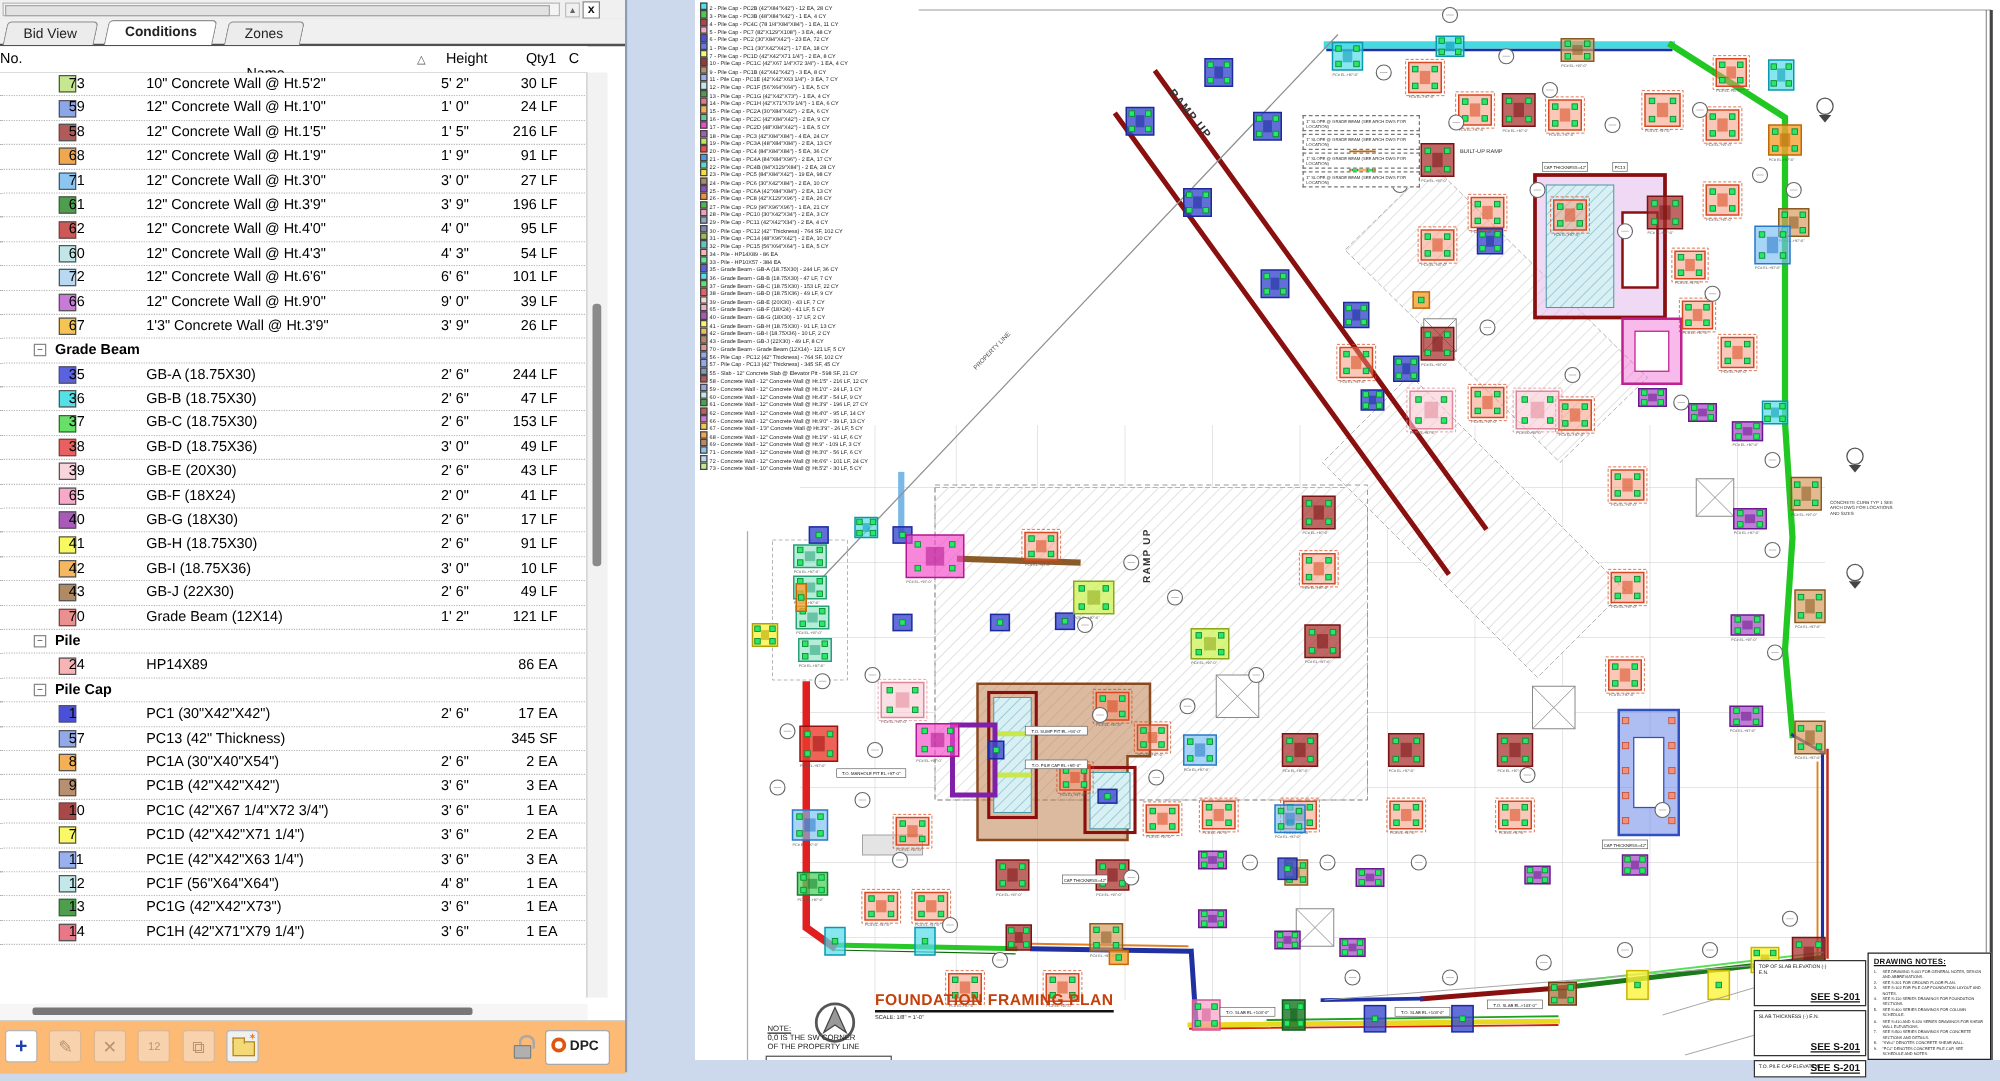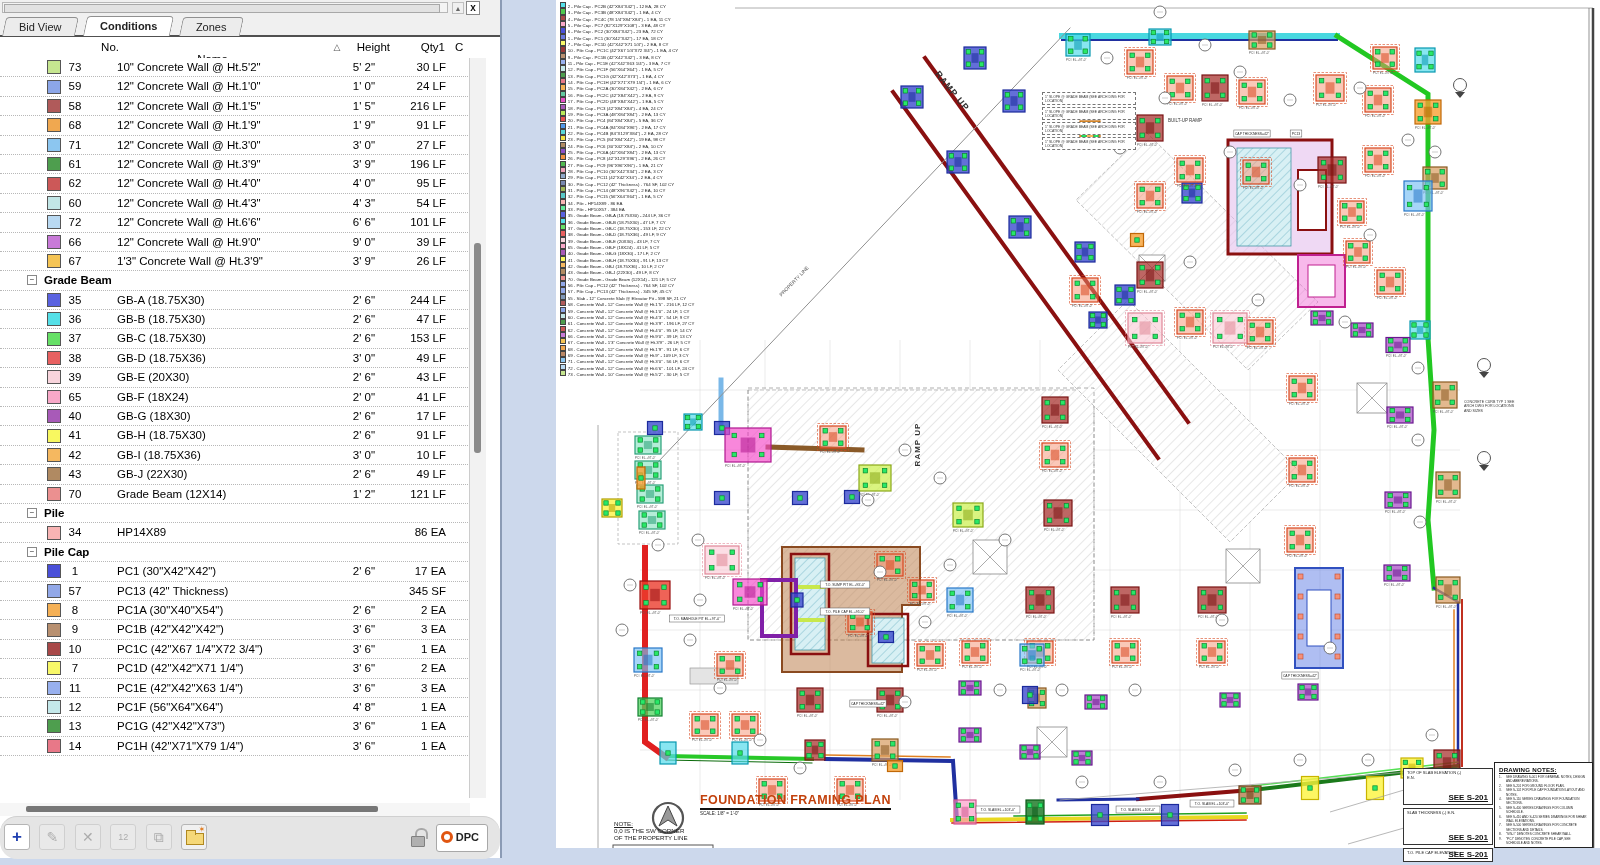--- a/index.html
+++ b/index.html
@@ -12,43 +12,43 @@
   .upbtn{position:absolute;left:452px;top:2px;width:12px;height:12px;font-size:7px;line-height:12px;text-align:center;color:#666;background:#f0f0f0;border:1px solid #c0c0c0;box-sizing:border-box;}
   .closebtn{position:absolute;left:466px;top:1px;width:14px;height:14px;background:#fff;border:1px solid #888;box-sizing:border-box;font-size:10px;font-weight:bold;line-height:12px;text-align:center;color:#111;}
   
   .tabs{position:absolute;left:0;top:15px;width:100%;height:20px;background:#f0f0f0;border-bottom:2px solid #505050;}
   .tab{position:relative;display:inline-block;height:18px;line-height:18px;margin-left:4px;padding:0 14px;font-size:11px;color:#222;background:#ececec;border:1px solid #909090;border-bottom:none;border-radius:4px 4px 0 0;transform:skewX(-12deg);top:2px;}
   .tab span{display:inline-block;transform:skewX(12deg);}
   .tab.active{background:#fff;font-weight:bold;top:1px;height:19px;z-index:2;}
   
   .thead{position:absolute;left:0;top:37px;width:470px;height:21px;background:#fff;border-bottom:1px solid #a0a0a0;font-size:11.5px;color:#000;}
   .thead .c{position:absolute;top:0;height:21px;line-height:21px;}
-  .th-no{left:0;width:95px;text-align:right;margin-left:24px;}
+  .th-no{left:0;width:95px;text-align:left;}
   .th-name{left:100px;width:225px;text-align:center;margin-top:12px;}
   .th-sort{left:330px;width:14px;color:#555;font-size:9px;text-align:center;}
   .th-h{left:345px;width:45px;text-align:right;}
   .th-q{left:395px;width:50px;text-align:right;}
   .th-x{left:455px;width:15px;overflow:hidden;text-align:left;}
   .tbody{position:absolute;left:0;top:58px;width:470px;height:740px;overflow:hidden;}
   .crow,.grow{position:relative;height:19.4px;box-sizing:border-box;border-bottom:1px dotted #b8b8b8;font-size:11.5px;color:#000;background:#fff;}
   .crow .sw{position:absolute;left:47px;top:2.2px;width:14px;height:14px;border:1px solid #555;box-sizing:border-box;}
-  .crow .no{position:absolute;left:55px;width:40px;text-align:center;line-height:18.6px;}
+  .crow .no{position:absolute;left:55px;width:40px;text-align:left;line-height:18.6px;}
   .crow .nm{position:absolute;left:117px;width:230px;line-height:18.6px;white-space:nowrap;overflow:hidden;}
   .crow .ht{position:absolute;left:300px;width:75px;text-align:right;line-height:18.6px;}
   .crow .qt{position:absolute;left:380px;width:66px;text-align:right;line-height:18.6px;}
   .grow{font-weight:bold;}
   .gbox{position:absolute;left:27px;top:4px;width:10px;height:10px;border:1px solid #888;box-sizing:border-box;font-size:8px;line-height:8px;text-align:center;color:#333;font-weight:normal;background:#fff;}
   .glabel{position:absolute;left:44px;line-height:18.6px;}
   
   .vscroll{position:absolute;right:14px;top:58px;width:16px;height:740px;background:#f2f2f2;border-left:1px solid #ccc;}
   .vscroll .vthumb{position:absolute;left:4px;top:185px;width:7px;height:210px;background:#8a8a8a;border-radius:3px;}
   
   .hscroll-bot{position:absolute;left:0;top:803px;width:470px;height:13px;background:#f6f6f6;}
   .hscroll-bot .thumb{position:absolute;left:26px;top:3px;width:352px;height:6px;background:#777;border-radius:2px;}
-  .toolbar{position:absolute;left:0;top:816px;width:100%;height:42px;background:#e5e5e5;border-top:1px solid #d0d0d0;border-radius:17px;}
+  .toolbar{position:absolute;left:0;top:816px;width:100%;height:42px;background:#fdba74;border-top:1px solid #d0d0d0;}
   .tbtn{position:relative;display:inline-block;width:26px;height:26px;margin:7px 1px 0 4px;background:#f0f0f0;border:1px solid #b5b5b5;border-radius:3px;box-sizing:border-box;text-align:center;line-height:24px;font-size:14px;color:#666;vertical-align:top;}
   .tbtn.dis{opacity:.45;}
   .tbtn.plus{color:#1f3fb0;font-weight:bold;font-size:17px;background:#fff;}
   .folder{position:absolute;left:4px;top:8px;width:16px;height:10px;background:#f5d878;border:1px solid #b08820;}
   .folder::before{content:"";position:absolute;left:-1px;top:-4px;width:8px;height:4px;background:#f5d878;border:1px solid #b08820;border-bottom:none;}
   .fstar{position:absolute;right:1px;top:1px;font-size:8px;color:#e07818;line-height:8px;}
   .tright{position:absolute;right:12px;top:7px;}
   .lockbtn{display:inline-block;width:26px;height:26px;border:none;background:transparent;position:relative;vertical-align:top;}
   .lockbody{position:absolute;left:6px;top:12px;width:12px;height:9px;background:#b0b0b0;border:1px solid #808080;border-radius:1px;}
   .lockhook{position:absolute;left:10px;top:4px;width:9px;height:9px;border:2.5px solid #a8a8a8;border-bottom:none;border-radius:6px 6px 0 0;}
@@ -266,21 +266,21 @@
         <span class="nm">Grade Beam (12X14)</span>
         <span class="ht">1' 2"</span>
         <span class="qt">121 LF</span>
       </div>
       <div class="grow">
         <span class="gbox">−</span>
         <span class="glabel">Pile</span>
       </div>
       <div class="crow">
         <span class="sw" style="background: rgb(248, 180, 180);"></span>
-        <span class="no">34</span>
+        <span class="no">24</span>
         <span class="nm">HP14X89</span>
         <span class="ht"></span>
         <span class="qt">86 EA</span>
       </div>
       <div class="grow">
         <span class="gbox">−</span>
         <span class="glabel">Pile Cap</span>
       </div>
       <div class="crow">
         <span class="sw" style="background: rgb(74, 80, 216);"></span>

